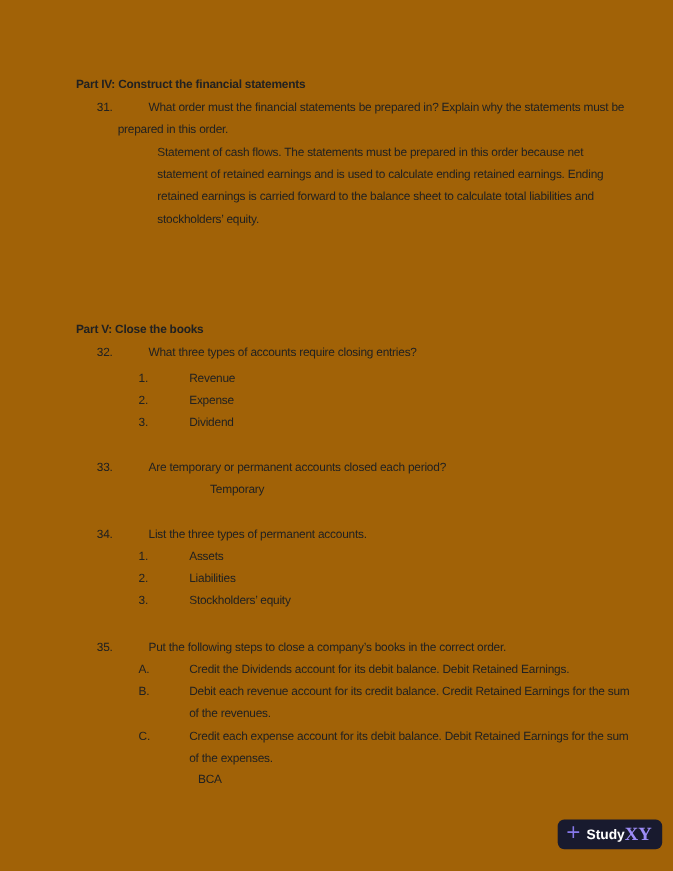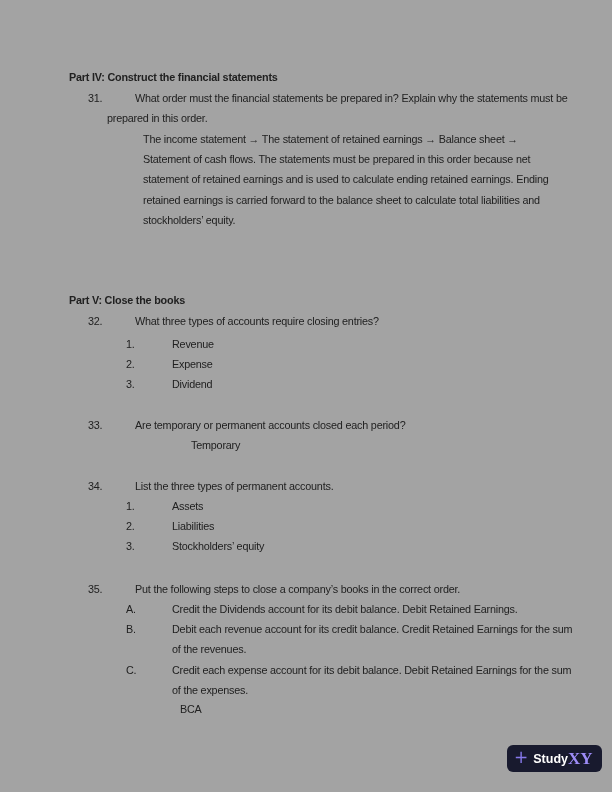--- a/index.html
+++ b/index.html
@@ -4,21 +4,21 @@
 <style>
   html, body {
     margin: 0;
     padding: 0;
     background: #ffffff;
   }
   .page {
     position: relative;
     width: 612px;
     height: 792px;
-    background: #a3a3a3;
+    background: #a16207;
     font-family: "Liberation Sans", sans-serif;
     color: #212121;
     overflow: hidden;
   }
   .block {
     position: absolute;
     font-size: 10.8px;
     line-height: 20.2px;
     letter-spacing: -0.2px;
     white-space: nowrap;
@@ -73,21 +73,20 @@
 
   <div class="block" style="left:88px; top:88px;">
     <div class="row">
       <span class="qnum">31.</span>
       <span>What order must the financial statements be prepared in? Explain why the statements must be</span>
     </div>
     <div class="indent2">prepared in this order.</div>
   </div>
 
   <div class="block" style="left:143px; top:129px;">
-    <div>The income statement → The statement of retained earnings → Balance sheet →</div>
     <div>Statement of cash flows. The statements must be prepared in this order because net</div>
     <div>statement of retained earnings and is used to calculate ending retained earnings. Ending</div>
     <div>retained earnings is carried forward to the balance sheet to calculate total liabilities and</div>
     <div>stockholders’ equity.</div>
   </div>
 
   <div class="block bold" style="left:69px; top:290px;">Part V: Close the books</div>
 
   <div class="block" style="left:88px; top:311px;">
     <div class="row">

